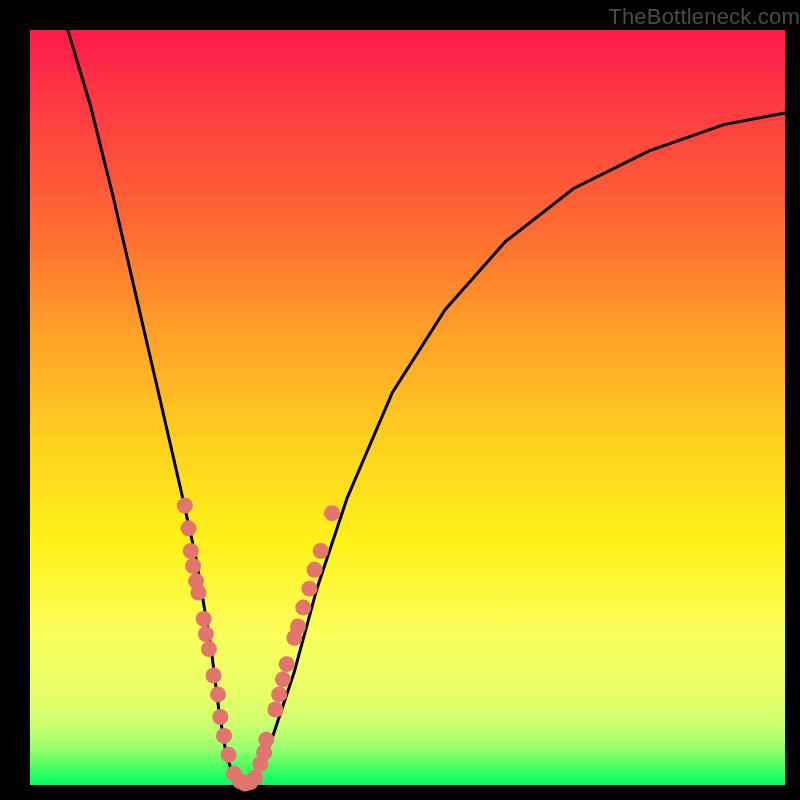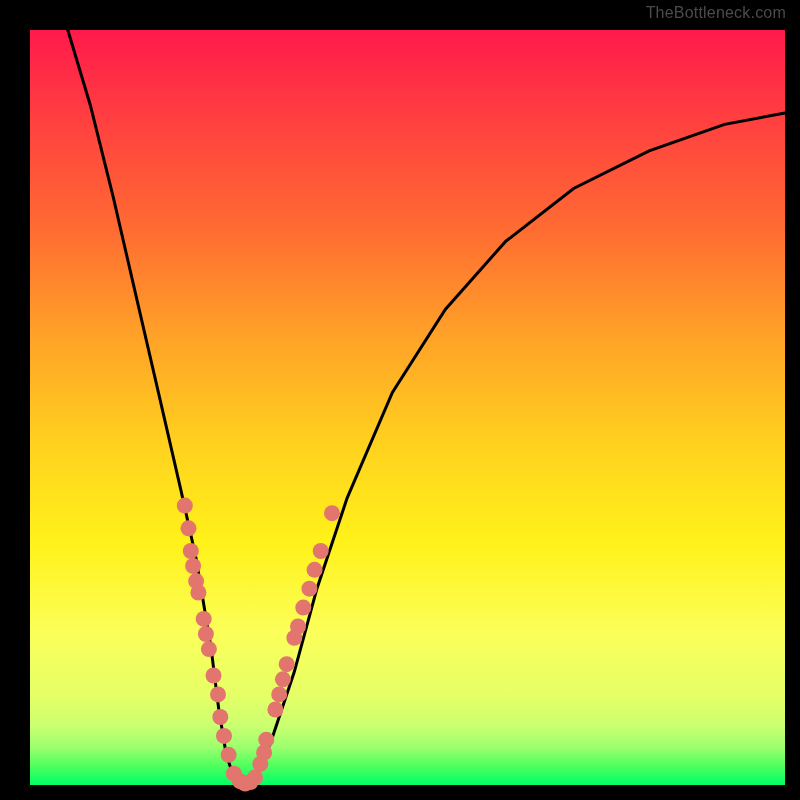--- a/index.html
+++ b/index.html
@@ -35,23 +35,23 @@
       #e6ff66 88%,
       #ccff70 92%,
       #9cff6e 95%,
       #4eff5e 97.5%,
       #00ff66 100%
     );
   }
   .watermark {
     position: absolute;
     top: 4px;
-    right: 14px;
+    right: 0;
     color: #4b4b4b;
-    font-size: 16px;
+    font-size: 22px;
     letter-spacing: 0.2px;
     font-weight: 400;
     user-select: none;
   }
   svg.curve {
     position: absolute;
     left: 0;
     top: 0;
     width: 755px;
     height: 755px;

